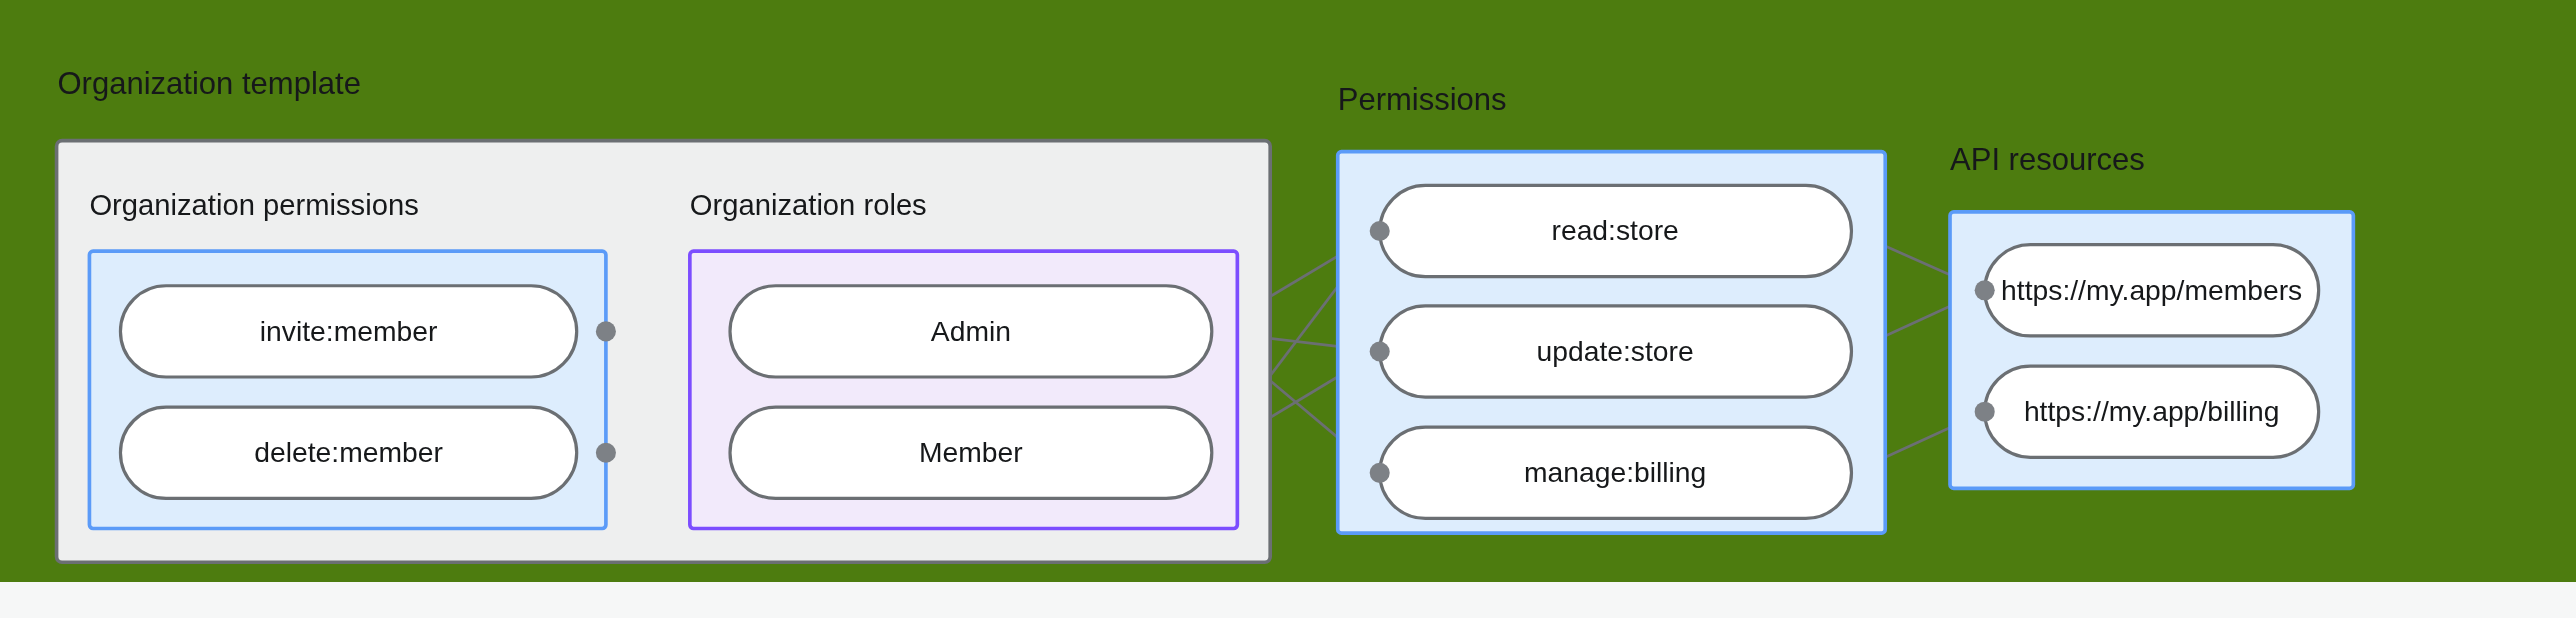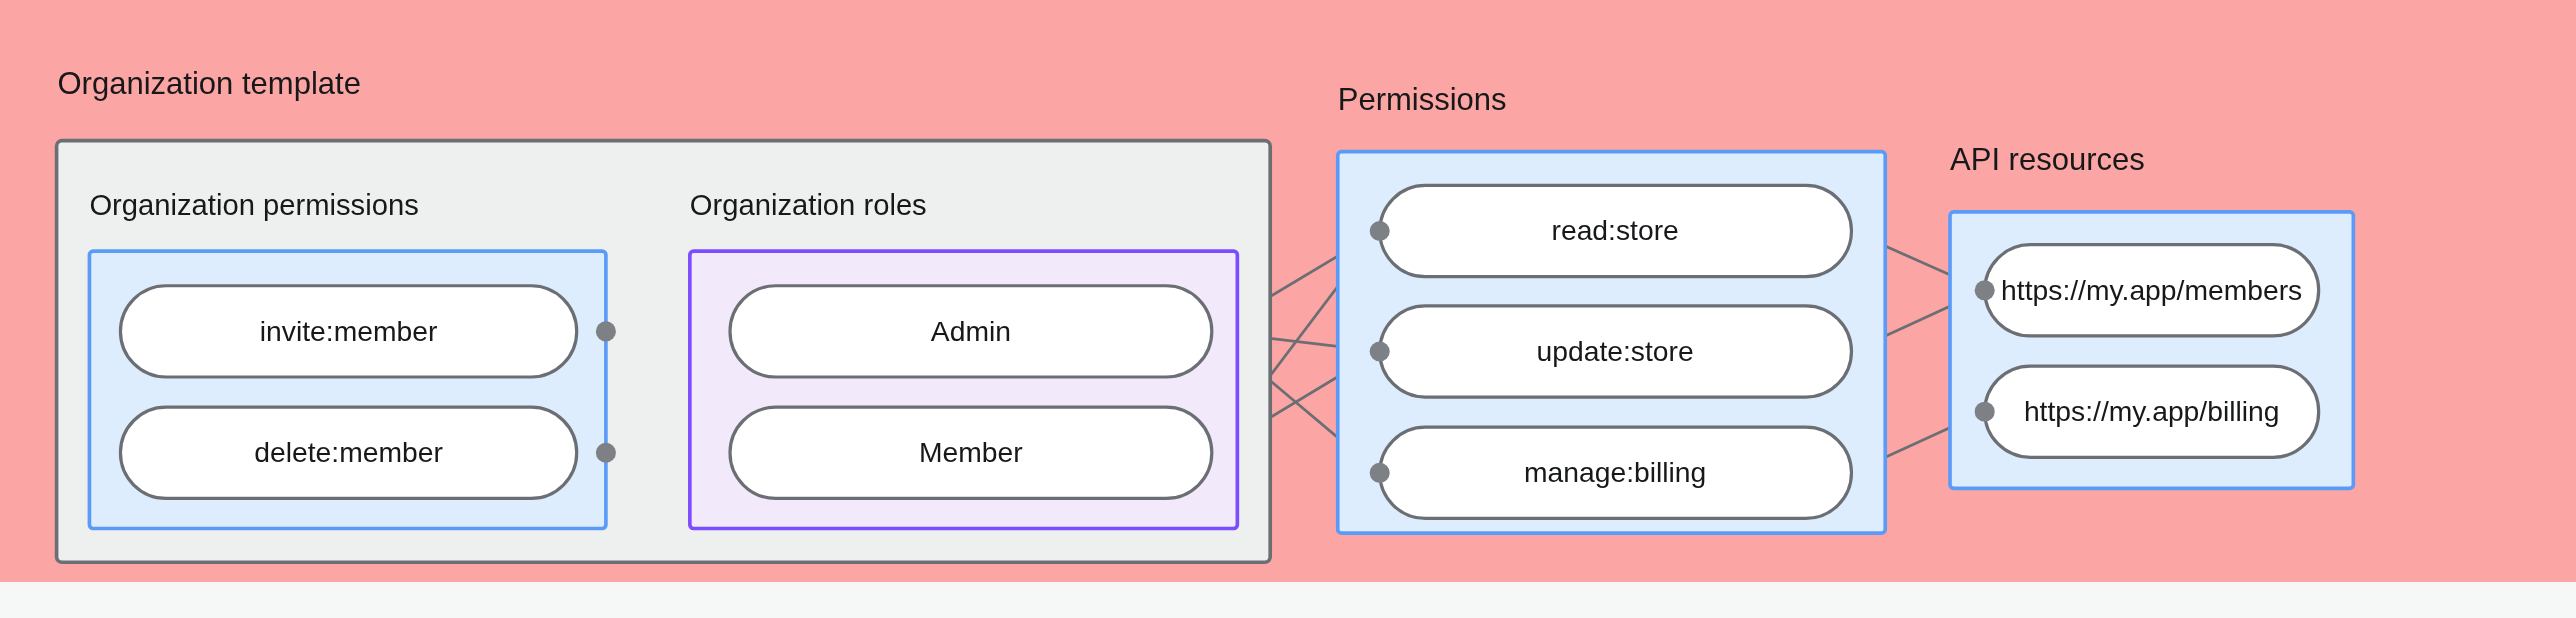--- a/index.html
+++ b/index.html
@@ -11,21 +11,21 @@
   body {
     width: 2576px;
     height: 619px;
     font-family: "Liberation Sans", sans-serif;
     overflow: hidden;
   }
   #diagram-root {
     position: relative;
     width: 2576px;
     height: 582px;
-    background: #fca5a5;
+    background: #4d7c0f;
   }
   svg#diagram-svg {
     position: absolute;
     inset: 0;
     width: 2576px;
     height: 619px;
     display: block;
   }
   text {
     font-family: "Liberation Sans", sans-serif;

